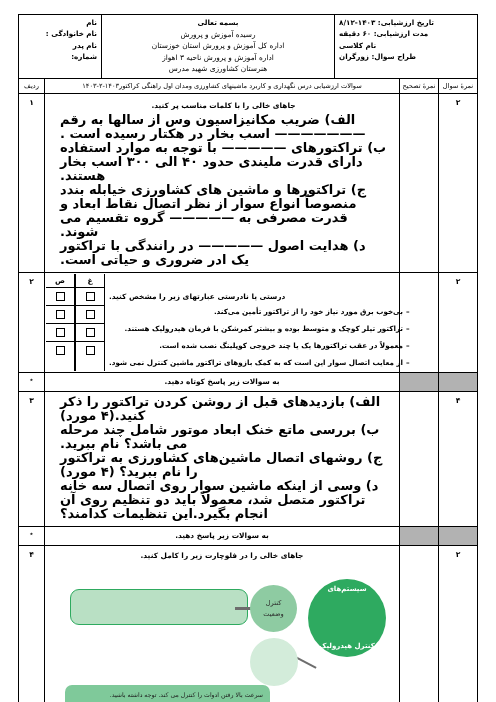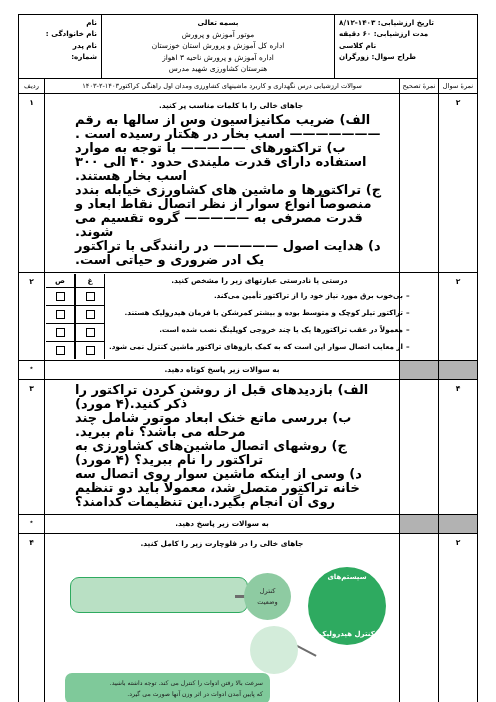--- a/index.html
+++ b/index.html
@@ -95,21 +95,21 @@
     font-size:7.4px;font-weight:bold;
     text-align:center;padding:3px 4px 1px 4px;line-height:12px;
   }
   .sub{
     font-size:13px;font-weight:bold;
     text-align:right;line-height:14px;
     padding:0 6px 0 6px;
   }
   .sub.left{text-align:left;}
   .grey{background:#b2b2b2;}
-  .pad6{padding:3px 6px 5px 24px;}
+  .pad6{padding:3px 6px 5px 9px;}
   
   .tf-wrap{display:flex;flex-direction:row-reverse;align-items:stretch;}
   .tf-stmts{flex:1;padding:0 6px 0 4px;}
   .tf-stmts .line{
     font-size:7.2px;font-weight:bold;text-align:right;
     line-height:17.2px;height:17.2px;white-space:nowrap;
   }
   .tf-stmts .line .dash{margin-left:3px;}
   .tf-cols{display:flex;flex-direction:row-reverse;}
   .tf-col{width:28px;border-right:1.2px solid #000;}
@@ -119,41 +119,41 @@
     display:flex;align-items:center;justify-content:center;
     font-size:7.4px;font-weight:bold;
   }
   .tf-cell.hd{height:13px;}
   .tf-cell:last-child{border-bottom:none;}
   .cbx{
     width:7px;height:7px;border:1.1px solid #000;background:#fff;
     display:block;
   }
   .tf-title{
-    font-size:7.4px;font-weight:bold;text-align:center;
-    line-height:13px;height:13px;
+    font-size:7.4px;font-weight:bold;text-align:left;
+    line-height:13px;height:13px;margin-top:16px;
   }
   
   .diagram{
     position:relative;height:163px;width:100%;
     overflow:hidden;
   }
   .d-rect{
     position:absolute;right:150px;top:26px;width:178px;height:36px;
     background:#b9e0c4;border:1.1px solid #2eaa5f;border-radius:9px;
     box-sizing:border-box;
   }
   .d-circ-main{
     position:absolute;right:12px;top:16px;width:78px;height:78px;
     border-radius:50%;background:#2eaa60;
     display:flex;flex-direction:column;align-items:center;justify-content:center;
     color:#fff;font-size:7px;font-weight:bold;line-height:11.5px;text-align:center;gap:45px;
   }
   .d-circ-small{
-    position:absolute;right:107px;top:22px;width:47px;height:47px;
+    position:absolute;right:101px;top:22px;width:47px;height:47px;
     border-radius:50%;background:#8ecba2;
     display:flex;flex-direction:column;align-items:center;justify-content:center;
     color:#2b2b2b;font-size:6.6px;line-height:10.5px;text-align:center;
   }
   .d-circ-empty{
     position:absolute;right:100px;top:75px;width:48px;height:48px;
     border-radius:50%;background:#d3ecda;
   }
   .d-line1{
     position:absolute;right:133px;top:44px;width:30px;height:2.4px;
@@ -185,21 +185,21 @@
     <tbody>
         <tr>
       <td class="col-left" rowspan="4">
         <div class="lft">تاریخ ارزشیابی: ۱۴۰۳-۸/۱۲</div>
         <div class="lft">مدت ارزشیابی: ۶۰ دقیقه</div>
         <div class="lft">نام کلاسی</div>
         <div class="lft">طراح سوال: زورگران</div>
       </td>
       <td>
         <div class="bismillah">بسمه تعالی</div>
-        <div class="ctr-line">موتور آموزش و پرورش</div>
+        <div class="ctr-line">رسیده آموزش و پرورش</div>
         <div class="ctr-line">اداره کل آموزش و پرورش استان خوزستان</div>
         <div class="ctr-line">اداره آموزش و پرورش ناحیه ۳ اهواز</div>
         <div class="ctr-line bold">هنرستان کشاورزی شهید مدرس</div>
       </td>
       <td class="col-right" rowspan="4">
         <div class="fld">نام</div>
         <div class="fld">نام خانوادگی :</div>
         <div class="fld">نام پدر</div>
         <div class="fld">شماره:</div>
       </td>

